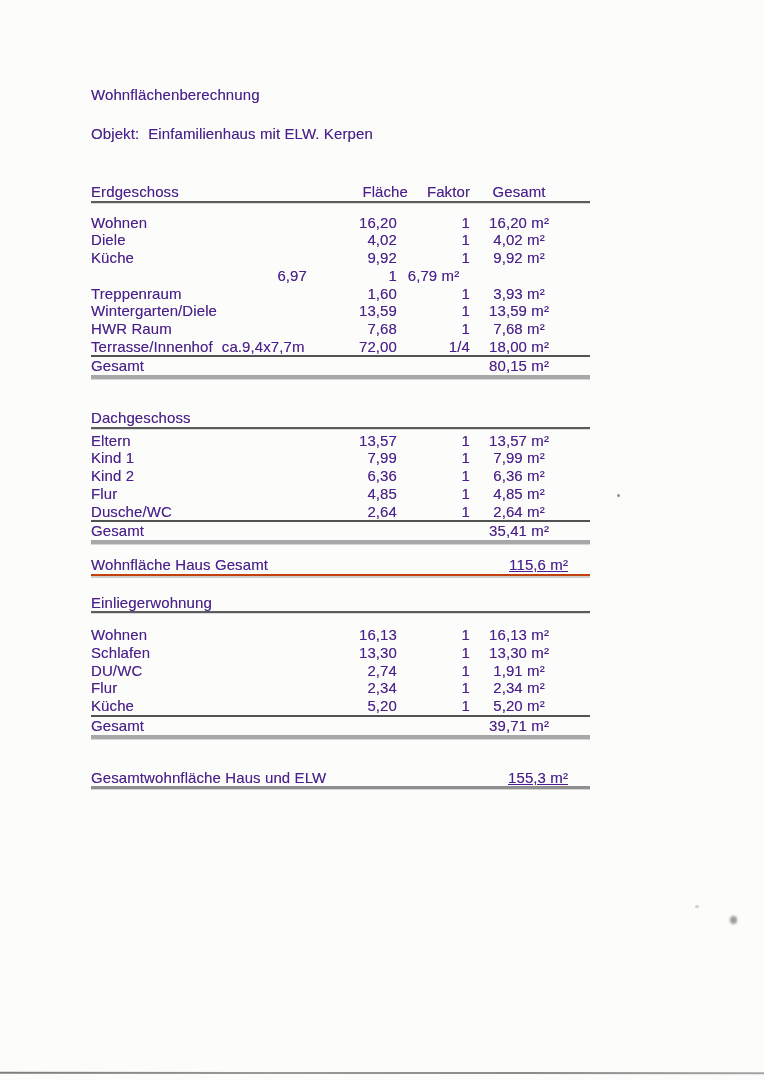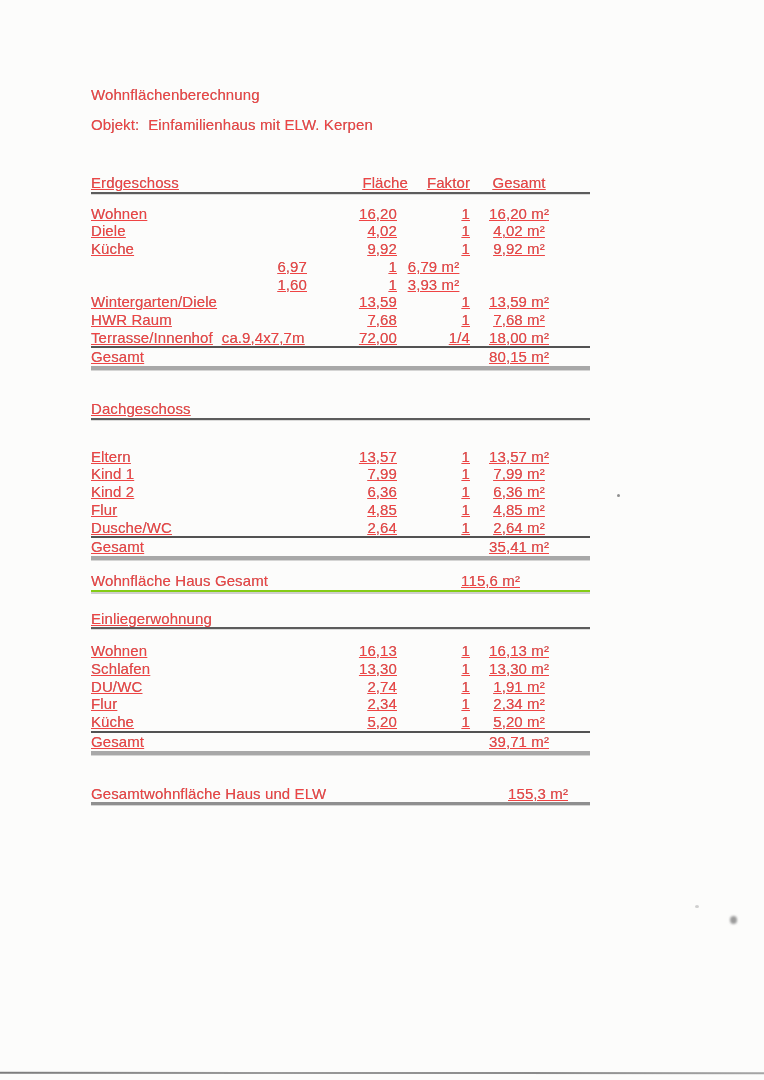--- a/index.html
+++ b/index.html
@@ -4,63 +4,62 @@
 <style>
   html,body { margin:0; padding:0; background:#e8e8e8; }
   .sheet {
     position: relative;
     width: 764px; height: 1080px;
     margin: 0 auto;
     background: #fcfcfb;
     overflow: hidden;
     font-family: "Liberation Sans", "DejaVu Sans", sans-serif;
     font-size: 15px;
-    color: #ef4444;
+    color: #4c1d95;
     text-shadow: 0 0 0.5px rgba(70,70,70,0.55);
     letter-spacing: 0.1px;
   }
   .content { padding: 86px 83px 0 91px; width: 499px; }
 
   .title { line-height: 18px; }
-  .objekt { margin-top: 12px; line-height: 18px; }
+  .objekt { margin-top: 21px; line-height: 18px; }
   .objekt .obj-value { margin-left: 9px; }
 
   .table-block { margin-top: 0; }
   .thead, .trow, .total-row {
     display: grid;
     grid-template-columns: 1fr 90px 73px 98px 22px;
     line-height: 17.7px;
-    text-decoration: underline;
   }
   .thead { border-bottom: 2px solid #5c5c5c; box-shadow: 0 1px 0 rgba(120,120,120,0.25); }
   .thead .c-flaeche { transform: translateX(11px); }
   .thead .c-gesamt { text-align: center; }
   .c-flaeche { text-align: right; }
   .c-faktor { text-align: right; }
   .c-gesamt { text-align: center; }
   .tbody { border-bottom: 2px solid #525252; }
   .tbody.pt-a { padding-top: 11px; }
-  .tbody.pt-b { padding-top: 28px; }
+  .tbody.pt-b { padding-top: 3px; }
   .tbody.pt-c { padding-top: 13px; }
   .note { margin-left: 9px; }
   .total-row { border-bottom: 4px solid #a8a8a8; box-shadow: 0 1px 0 rgba(140,140,140,0.35); }
 
   .mt-eg { margin-top: 40px; }
   .mt-dg { margin-top: 30px; }
   .mt-sum { margin-top: 12px; }
   .mt-elw { margin-top: 18px; }
   .mt-grand { margin-top: 30px; }
 
   .summary-row {
     display: grid;
     grid-template-columns: 1fr 120px 22px;
     line-height: 17.7px;
   }
   .summary-row .s-value { text-align: right; text-decoration: underline; }
-  .summary-house { border-bottom: 2px solid #84cc16; box-shadow: 0 2px 0 rgba(150,150,150,0.45); gap: 48px; }
+  .summary-house { border-bottom: 2px solid #c2410c; box-shadow: 0 2px 0 rgba(150,150,150,0.45); }
   .summary-grand { border-bottom: 3px solid #8f8f8f; box-shadow: 0 1px 0 rgba(120,120,120,0.3); }
 
   
   .scan-line {
     position: absolute; left: 0; bottom: 6px; width: 764px; height: 2px;
     background: linear-gradient(90deg,#7c7c7c,#9a9a9a 35%,#8b8b8b 70%,#a5a5a5);
     transform: rotate(0.05deg);
   }
   .speck { position: absolute; border-radius: 50%; }
   .speck-1 { left: 617px; top: 494px; width: 3px; height: 3px; background:#8f8f8f; }
@@ -109,20 +108,21 @@
             <span class="c-gesamt">9,92 m²</span>
             <span class="c-pad"></span>
           </div>
           <div class="trow">
             <span class="c-flaeche">6,97</span>
             <span class="c-faktor">1</span>
             <span class="c-gesamt">6,79 m²</span>
             <span class="c-pad"></span>
           </div>
           <div class="trow">
+            <span class="c-label">Treppenraum</span>
             <span class="c-flaeche">1,60</span>
             <span class="c-faktor">1</span>
             <span class="c-gesamt">3,93 m²</span>
             <span class="c-pad"></span>
           </div>
           <div class="trow">
             <span class="c-label">Wintergarten/Diele</span>
             <span class="c-flaeche">13,59</span>
             <span class="c-faktor">1</span>
             <span class="c-gesamt">13,59 m²</span>

